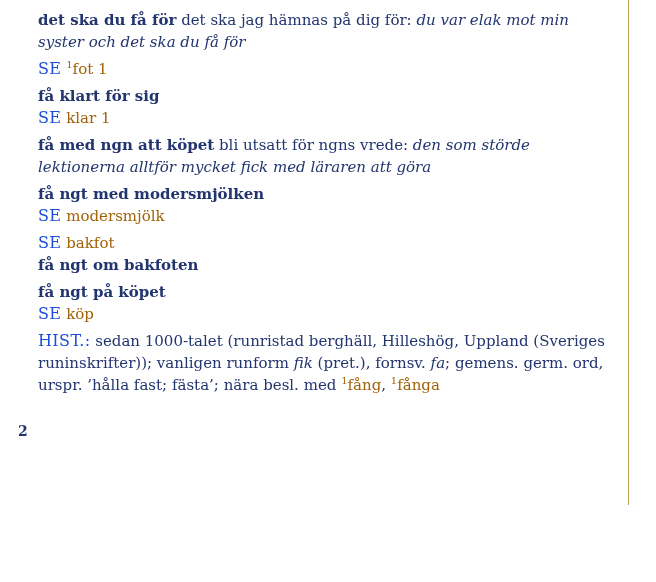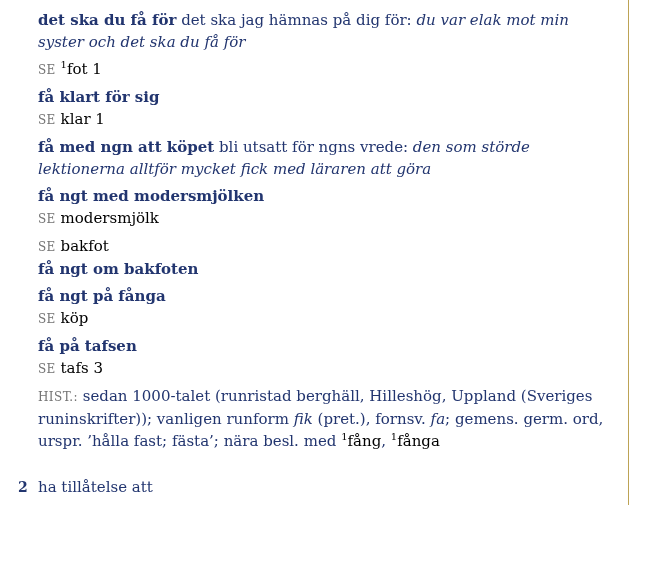--- a/index.html
+++ b/index.html
@@ -15,24 +15,24 @@
   .column-divider {
     position: absolute; left: 628px; top: 0;
     width: 1px; height: 505px; background: #bda355;
   }
   .content { position: absolute; left: 38px; top: 9px; width: 578px; }
   .block { margin-bottom: 5px; }
   .line { margin: 0; }
   b.hw { font-weight: bold; color: #22356f; }
   i { font-style: italic; }
   .sc {
-    font-size: 12px; letter-spacing: 0.4px; color: #737373;
+    font-size: 16px; letter-spacing: 0.4px; color: #1d4ed8;
   }
   a.xref {
-    color: #000000; text-decoration: none; cursor: pointer;
+    color: #a16207; text-decoration: none; cursor: pointer;
   }
   sup.hom {
     font-size: 10px; vertical-align: super; line-height: 0;
   }
   .hist { margin-top: 4px; }
   .sense2 {
     position: relative; margin-top: 24px;
   }
   .sense2 .sense-num {
     position: absolute; left: -20px; top: 0;
@@ -68,31 +68,26 @@
       <p class="line"><b class="hw">få ngt med modersmjölken</b></p>
       <p class="line"><span class="sc">SE</span> <a class="xref"><span>modersmjölk</span></a></p>
     </div>
 
     <div class="block">
       <p class="line"><span class="sc">SE</span> <a class="xref"><span>bakfot</span></a></p>
       <p class="line"><b class="hw">få ngt om bakfoten</b></p>
     </div>
 
     <div class="block">
-      <p class="line"><b class="hw">få ngt på fånga</b></p>
+      <p class="line"><b class="hw">få ngt på köpet</b></p>
       <p class="line"><span class="sc">SE</span> <a class="xref"><span>köp</span></a></p>
     </div>
 
 
-    <div class="block">
-      <p class="line"><b class="hw">få på tafsen</b></p>
-      <p class="line"><span class="sc">SE</span> <a class="xref"><span>tafs</span><span> 3</span></a></p>
-    </div>
 
     <p class="hist"><span class="sc">HIST.:</span> <span>sedan 1000-talet (runristad berghäll, Hilleshög, Uppland (Sveriges runinskrifter)); vanligen runform </span><i>fik</i><span> (pret.), fornsv. </span><i>fa</i><span>; gemens. germ. ord, urspr. ’hålla fast; fästa’; nära besl. med </span><a class="xref"><sup class="hom">1</sup><span>fång</span></a><span>, </span><a class="xref"><sup class="hom">1</sup><span>fånga</span></a></p>
 
     <div class="sense2">
       <span class="sense-num">2</span>
-      <span>ha tillåtelse att</span>
     </div>
 
   </div>
 </div>
 
 </body></html>

